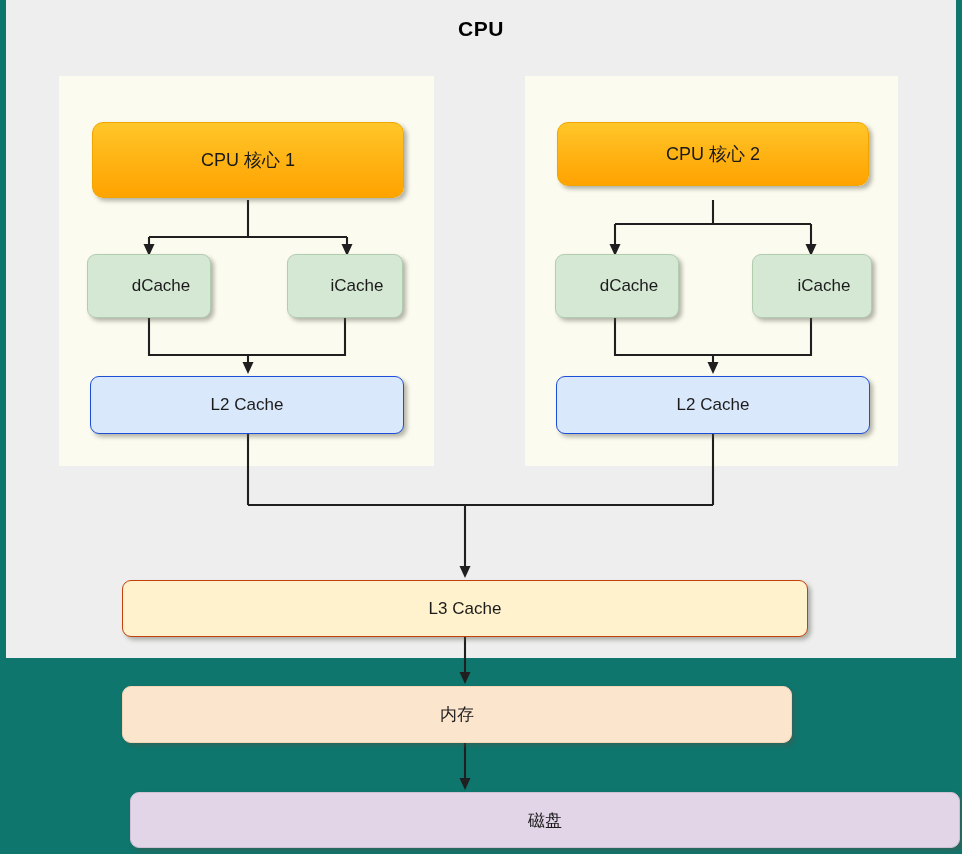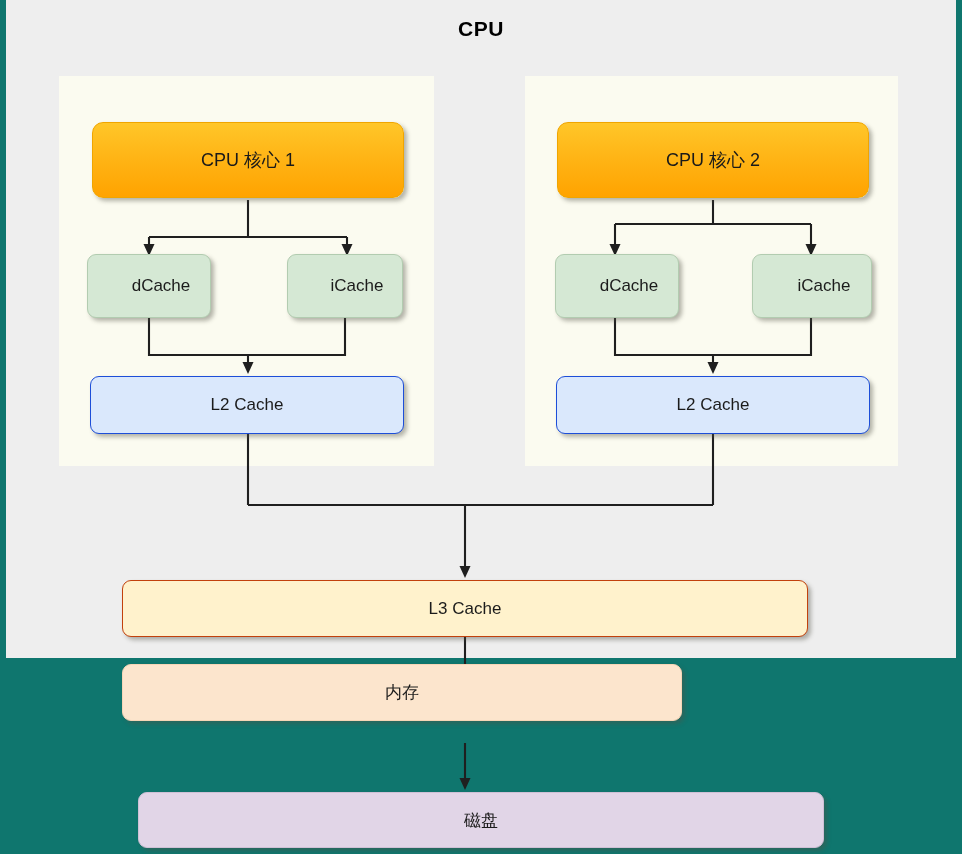--- a/index.html
+++ b/index.html
@@ -90,28 +90,28 @@
     background: #e1d5e7;
     border: 1px solid #cfc0d6;
   }
 
   
   #core-1      { left: 92px;  top: 122px; width: 312px; height: 76px; }
   #dcache-1    { left: 87px;  top: 254px; width: 124px; height: 64px; }
   #icache-1    { left: 287px; top: 254px; width: 116px; height: 64px; }
   #l2-1        { left: 90px;  top: 376px; width: 314px; height: 58px; }
   
-  #core-2      { left: 557px; top: 122px; width: 312px; height: 76px; text-align: right; }
+  #core-2      { left: 557px; top: 122px; width: 312px; height: 64px; text-align: right; }
   #dcache-2    { left: 555px; top: 254px; width: 124px; height: 64px; }
   #icache-2    { left: 752px; top: 254px; width: 120px; height: 64px; }
   #l2-2        { left: 556px; top: 376px; width: 314px; height: 58px; }
   
   #l3-cache    { left: 122px; top: 580px; width: 686px; height: 57px; }
-  #memory      { left: 122px; top: 664px; width: 560px; height: 57px; }
-  #disk        { left: 138px; top: 792px; width: 686px; height: 56px; }
+  #memory      { left: 122px; top: 686px; width: 670px; height: 57px; }
+  #disk        { left: 130px; top: 792px; width: 830px; height: 56px; }
 
   
   #wires {
     position: absolute;
     left: 0;
     top: 0;
     width: 962px;
     height: 854px;
     pointer-events: none;
   }

